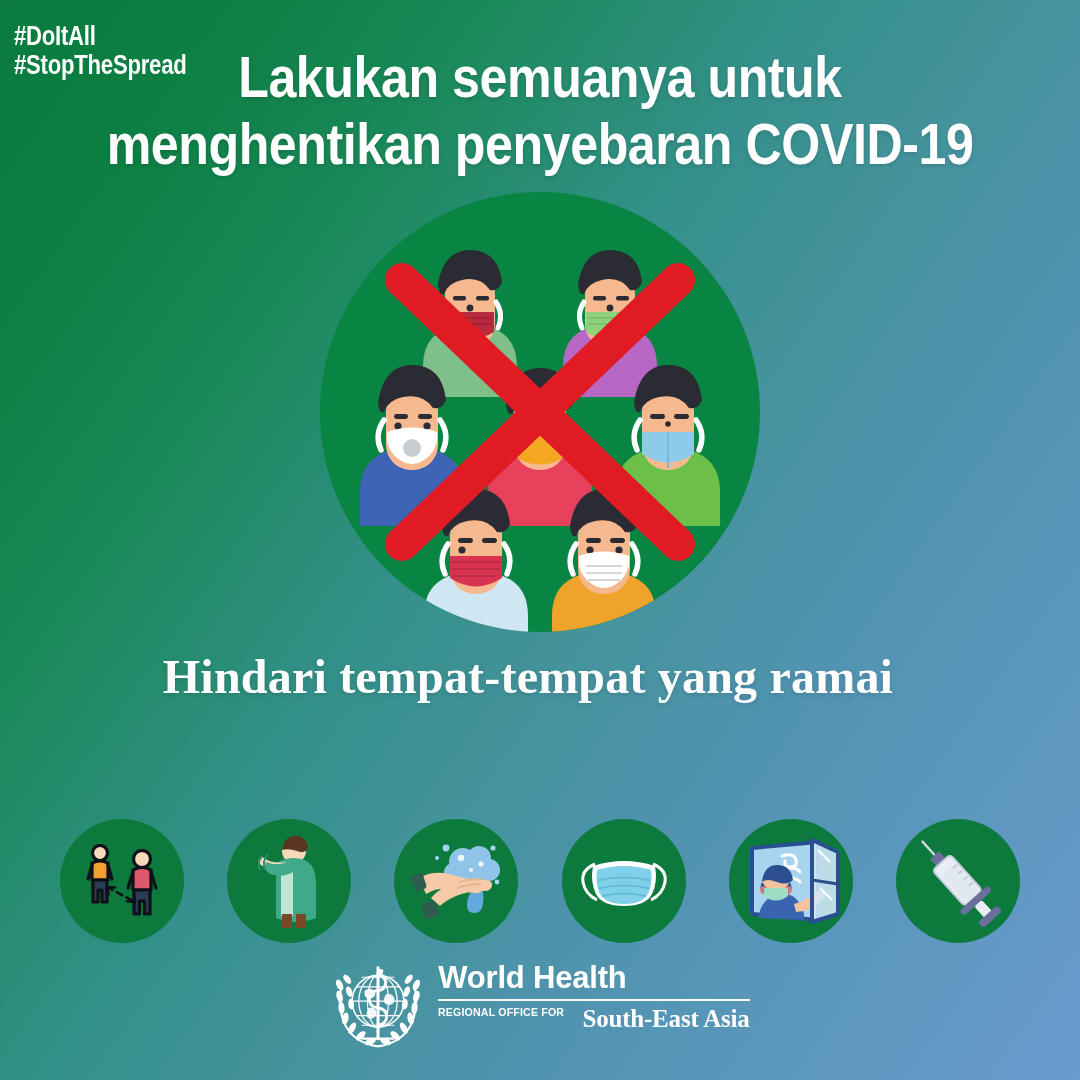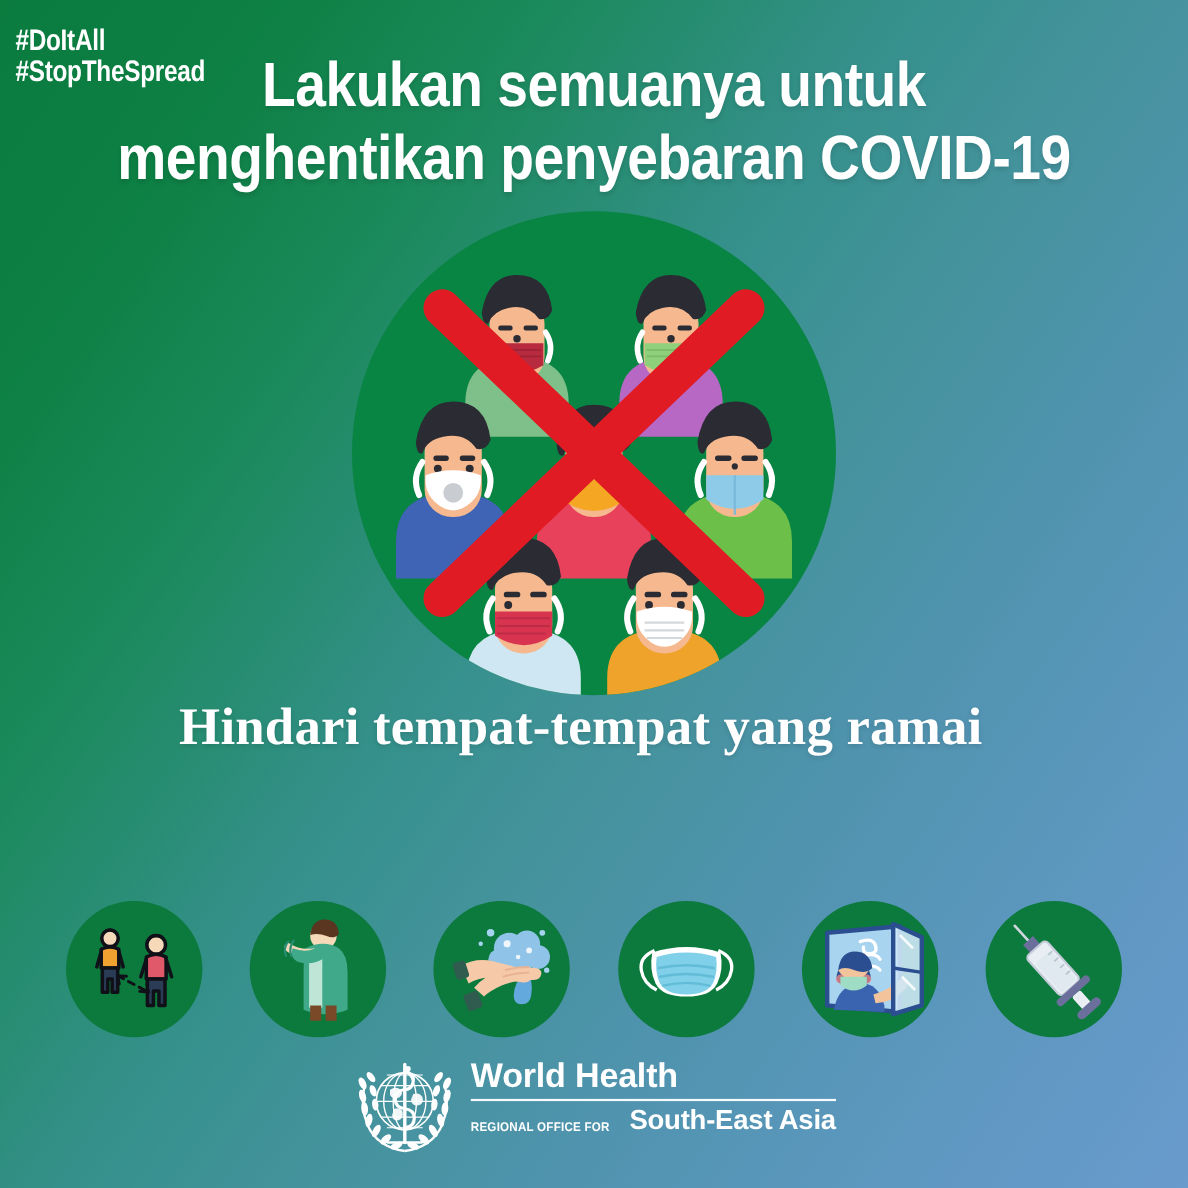--- a/index.html
+++ b/index.html
@@ -49,21 +49,21 @@
     position:absolute;left:320px;top:192px;width:440px;height:440px;
   }
   #hero-circle{
     position:absolute;inset:0;border-radius:50%;
     background:#088542;
   }
   #hero-art{position:absolute;inset:0;}
 
   
   #subtitle{
-    position:absolute;left:0;top:632px;width:1056px;
+    position:absolute;left:0;top:648px;width:1056px;
     text-align:center;color:#ffffff;
     font-family:"Liberation Serif","DejaVu Serif",serif;
     font-weight:bold;font-size:48px;line-height:1.2;
     letter-spacing:0.2px;
     text-shadow:0 2px 5px rgba(0,0,0,0.13);
   }
   #subtitle .l{display:block;}
 
   
   #icon-row{
@@ -93,31 +93,31 @@
     color:#ffffff;
     font-family:"Liberation Sans Narrow","Liberation Sans",sans-serif;
     font-weight:bold;font-size:31px;line-height:1.04;
     letter-spacing:-0.2px;
   }
   #who-name .l{display:block;}
   #who-rule{
     height:2px;background:#ffffff;margin:5px 0 5px 0;width:100%;
     opacity:0.95;
   }
-  #who-region-row{display:flex;align-items:flex-end;gap:7px;}
+  #who-region-row{display:flex;align-items:flex-start;gap:7px;}
   #who-regional{
     color:#ffffff;
     font-family:"Liberation Sans Narrow","Liberation Sans",sans-serif;
     font-weight:bold;font-size:11.5px;letter-spacing:0.2px;
     transform:scaleX(0.92);transform-origin:left bottom;
     white-space:nowrap;
   }
   #who-region{
     color:#ffffff;
-    font-family:Liberation Sans, sans-serif;
+    font-family:Liberation Serif, serif;
     font-weight:bold;font-size:25px;letter-spacing:-0.2px;
     line-height:1;white-space:nowrap;
   }
 </style>
 </head>
 <body>
 
 <div id="poster">
 
   <div id="hashtags">

